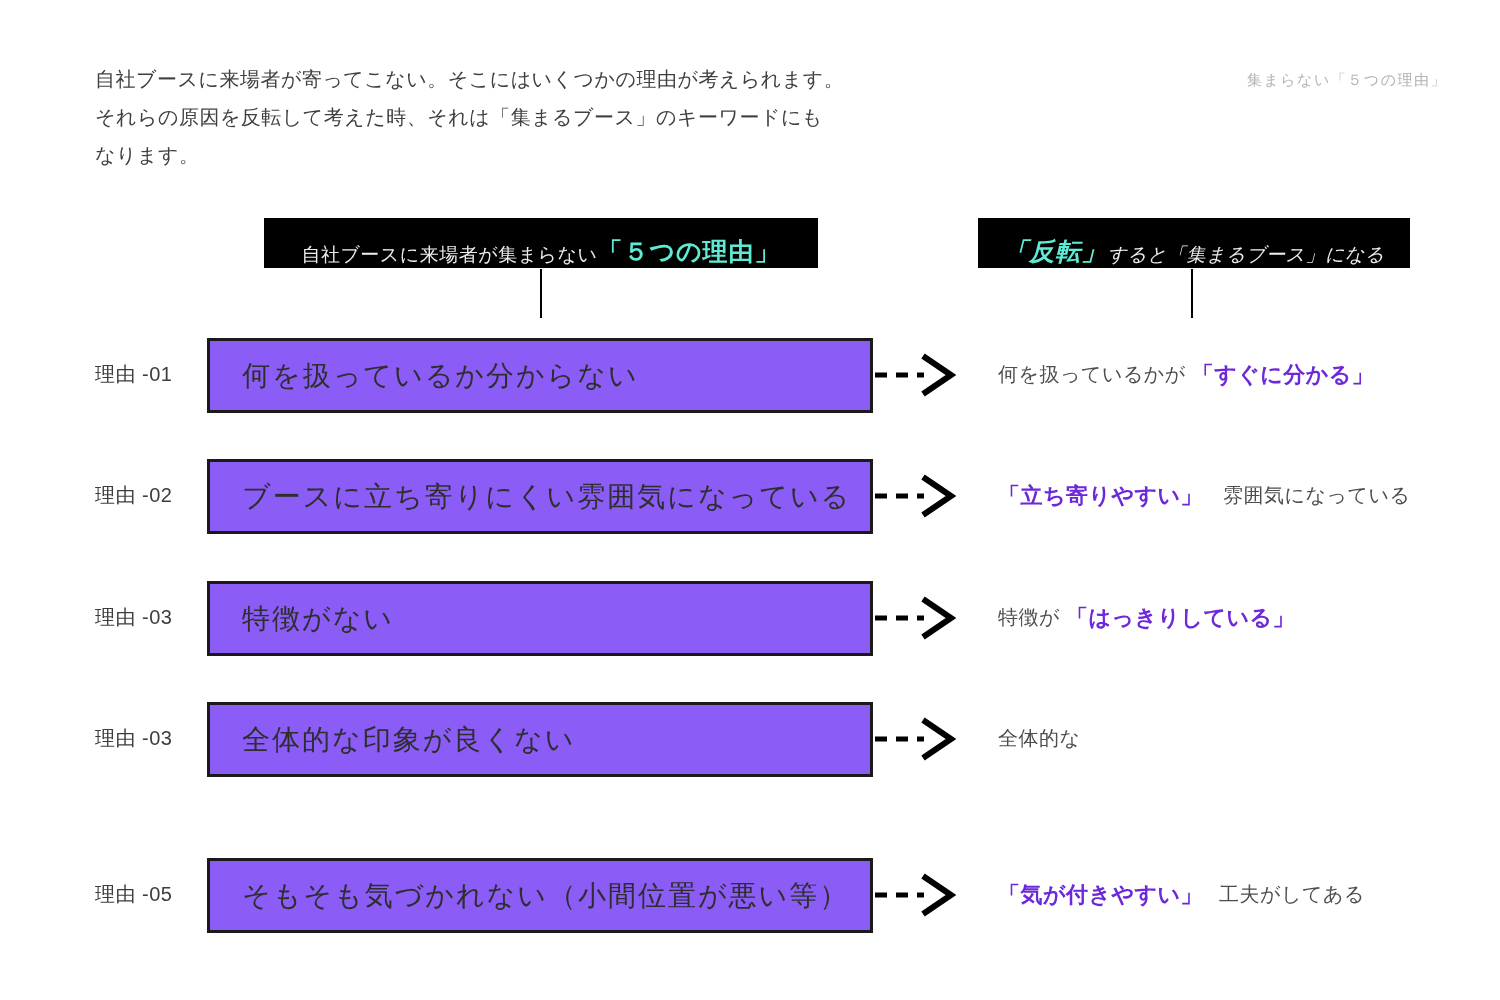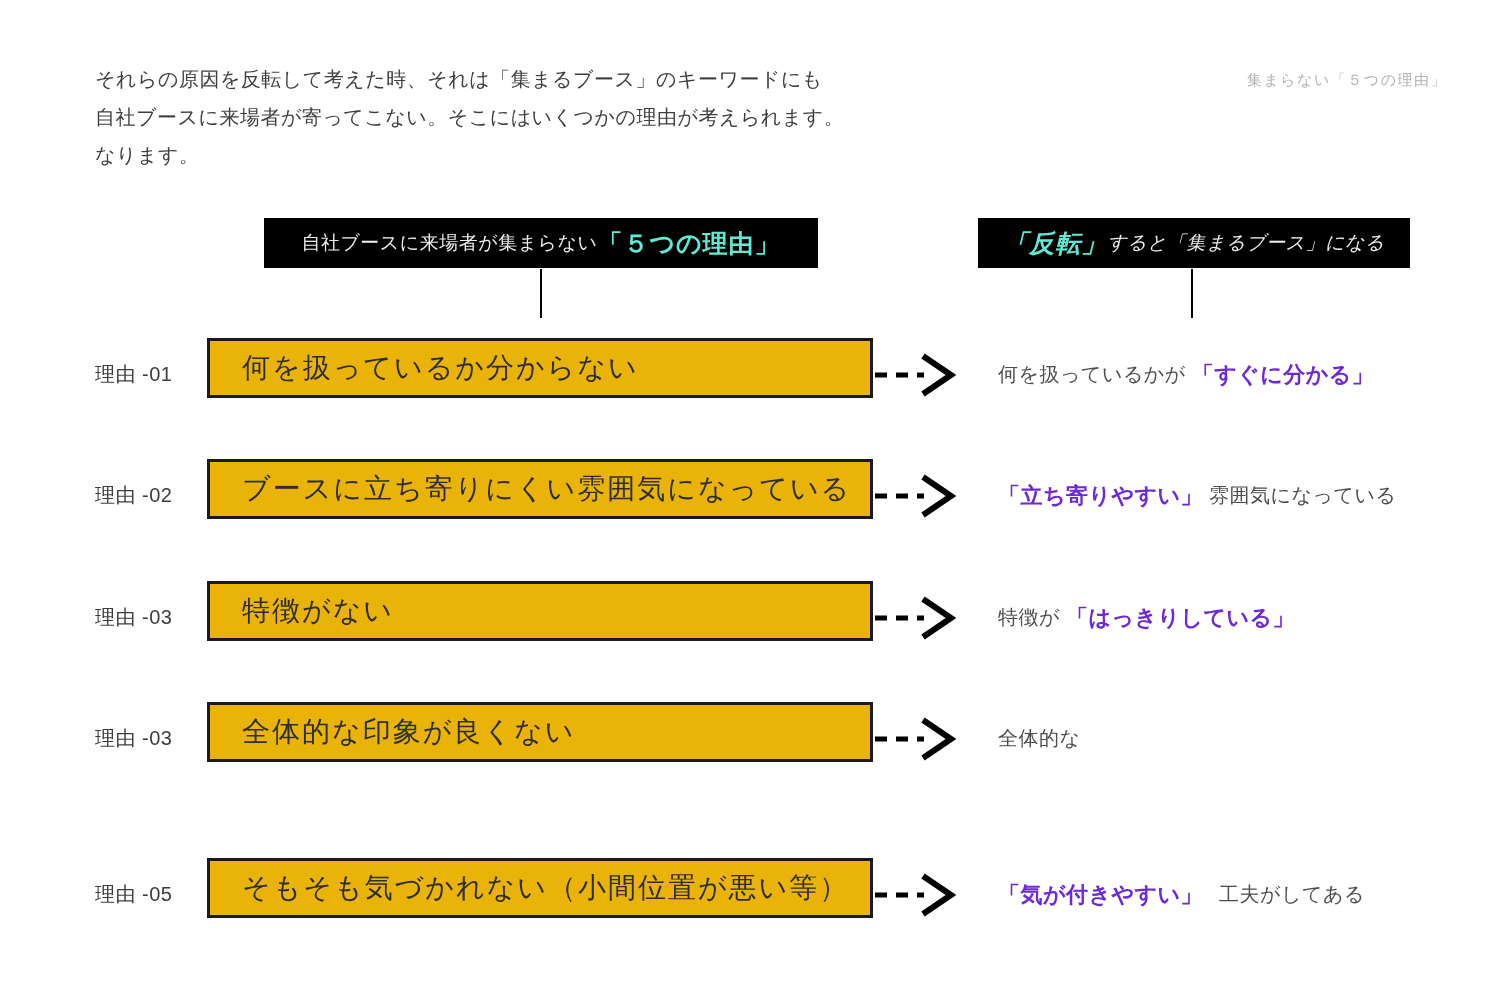--- a/index.html
+++ b/index.html
@@ -35,21 +35,21 @@
   }
 
   
   .banner {
     position: absolute;
     top: 218px;
     height: 50px;
     background: #000000;
     color: #ffffff;
     display: flex;
-    align-items: center;
+    align-items: flex-end;
     justify-content: center;
     white-space: nowrap;
   }
   .banner-left  { left: 264px; width: 554px; }
   .banner-right { left: 978px; width: 432px; font-style: italic; }
   .banner .reg  { font-size: 19px; color: #ececec; letter-spacing: 0.5px; }
   .banner .big  { font-size: 25px; font-weight: bold; color: #5eead4; letter-spacing: 1px; }
 
   
   .connector {
@@ -79,23 +79,23 @@
     font-size: 20px;
     color: #3d3d3d;
     letter-spacing: 0.5px;
     white-space: nowrap;
   }
   .reason-box {
     position: absolute;
     left: 207px;
     top: 0;
     width: 666px;
-    height: 60px;
+    height: 75px;
     border: 3px solid #1a1a1a;
-    background: #eab308;
+    background: #8b5cf6;
     display: flex;
     align-items: center;
     padding-left: 32px;
     font-size: 28px;
     letter-spacing: 2px;
     color: #2e2e2e;
     white-space: nowrap;
   }
   .arrow {
     position: absolute;
@@ -123,22 +123,22 @@
     color: #6d28d9;
     letter-spacing: 0.5px;
   }
 </style>
 </head>
 <body>
 
 <div class="page">
 
   <div class="intro">
+    <div>自社ブースに来場者が寄ってこない。そこにはいくつかの理由が考えられます。</div>
     <div>それらの原因を反転して考えた時、それは「集まるブース」のキーワードにも</div>
-    <div>自社ブースに来場者が寄ってこない。そこにはいくつかの理由が考えられます。</div>
     <div>なります。</div>
   </div>
 
   <div class="corner-note">集まらない「５つの理由」</div>
 
   <div class="banner banner-left">
     <span class="reg">自社ブースに来場者が集まらない</span>
     <span class="big">「５つの理由」</span>
   </div>
 
@@ -170,21 +170,21 @@
     <div class="row-label">理由 -02</div>
     <div class="reason-box">ブースに立ち寄りにくい雰囲気になっている</div>
     <div class="arrow">
       <svg width="82" height="46" viewBox="0 0 82 46" aria-hidden="true">
         <line x1="1" y1="23" x2="50" y2="23" stroke="#000" stroke-width="5" stroke-dasharray="12 9"></line>
         <polyline points="49,4 77,23 49,42" fill="none" stroke="#000" stroke-width="6"></polyline>
       </svg>
     </div>
     <div class="reversed">
       <span></span>
-      <span class="key" style="margin-right: 6px;">「立ち寄りやすい」</span>
+      <span class="key" style="margin-right: 20px;">「立ち寄りやすい」</span>
       <span>雰囲気になっている</span>
     </div>
   </div>
 
   <div class="row" style="top:581px">
     <div class="row-label">理由 -03</div>
     <div class="reason-box">特徴がない</div>
     <div class="arrow">
       <svg width="82" height="46" viewBox="0 0 82 46" aria-hidden="true">
         <line x1="1" y1="23" x2="50" y2="23" stroke="#000" stroke-width="5" stroke-dasharray="12 9"></line>

